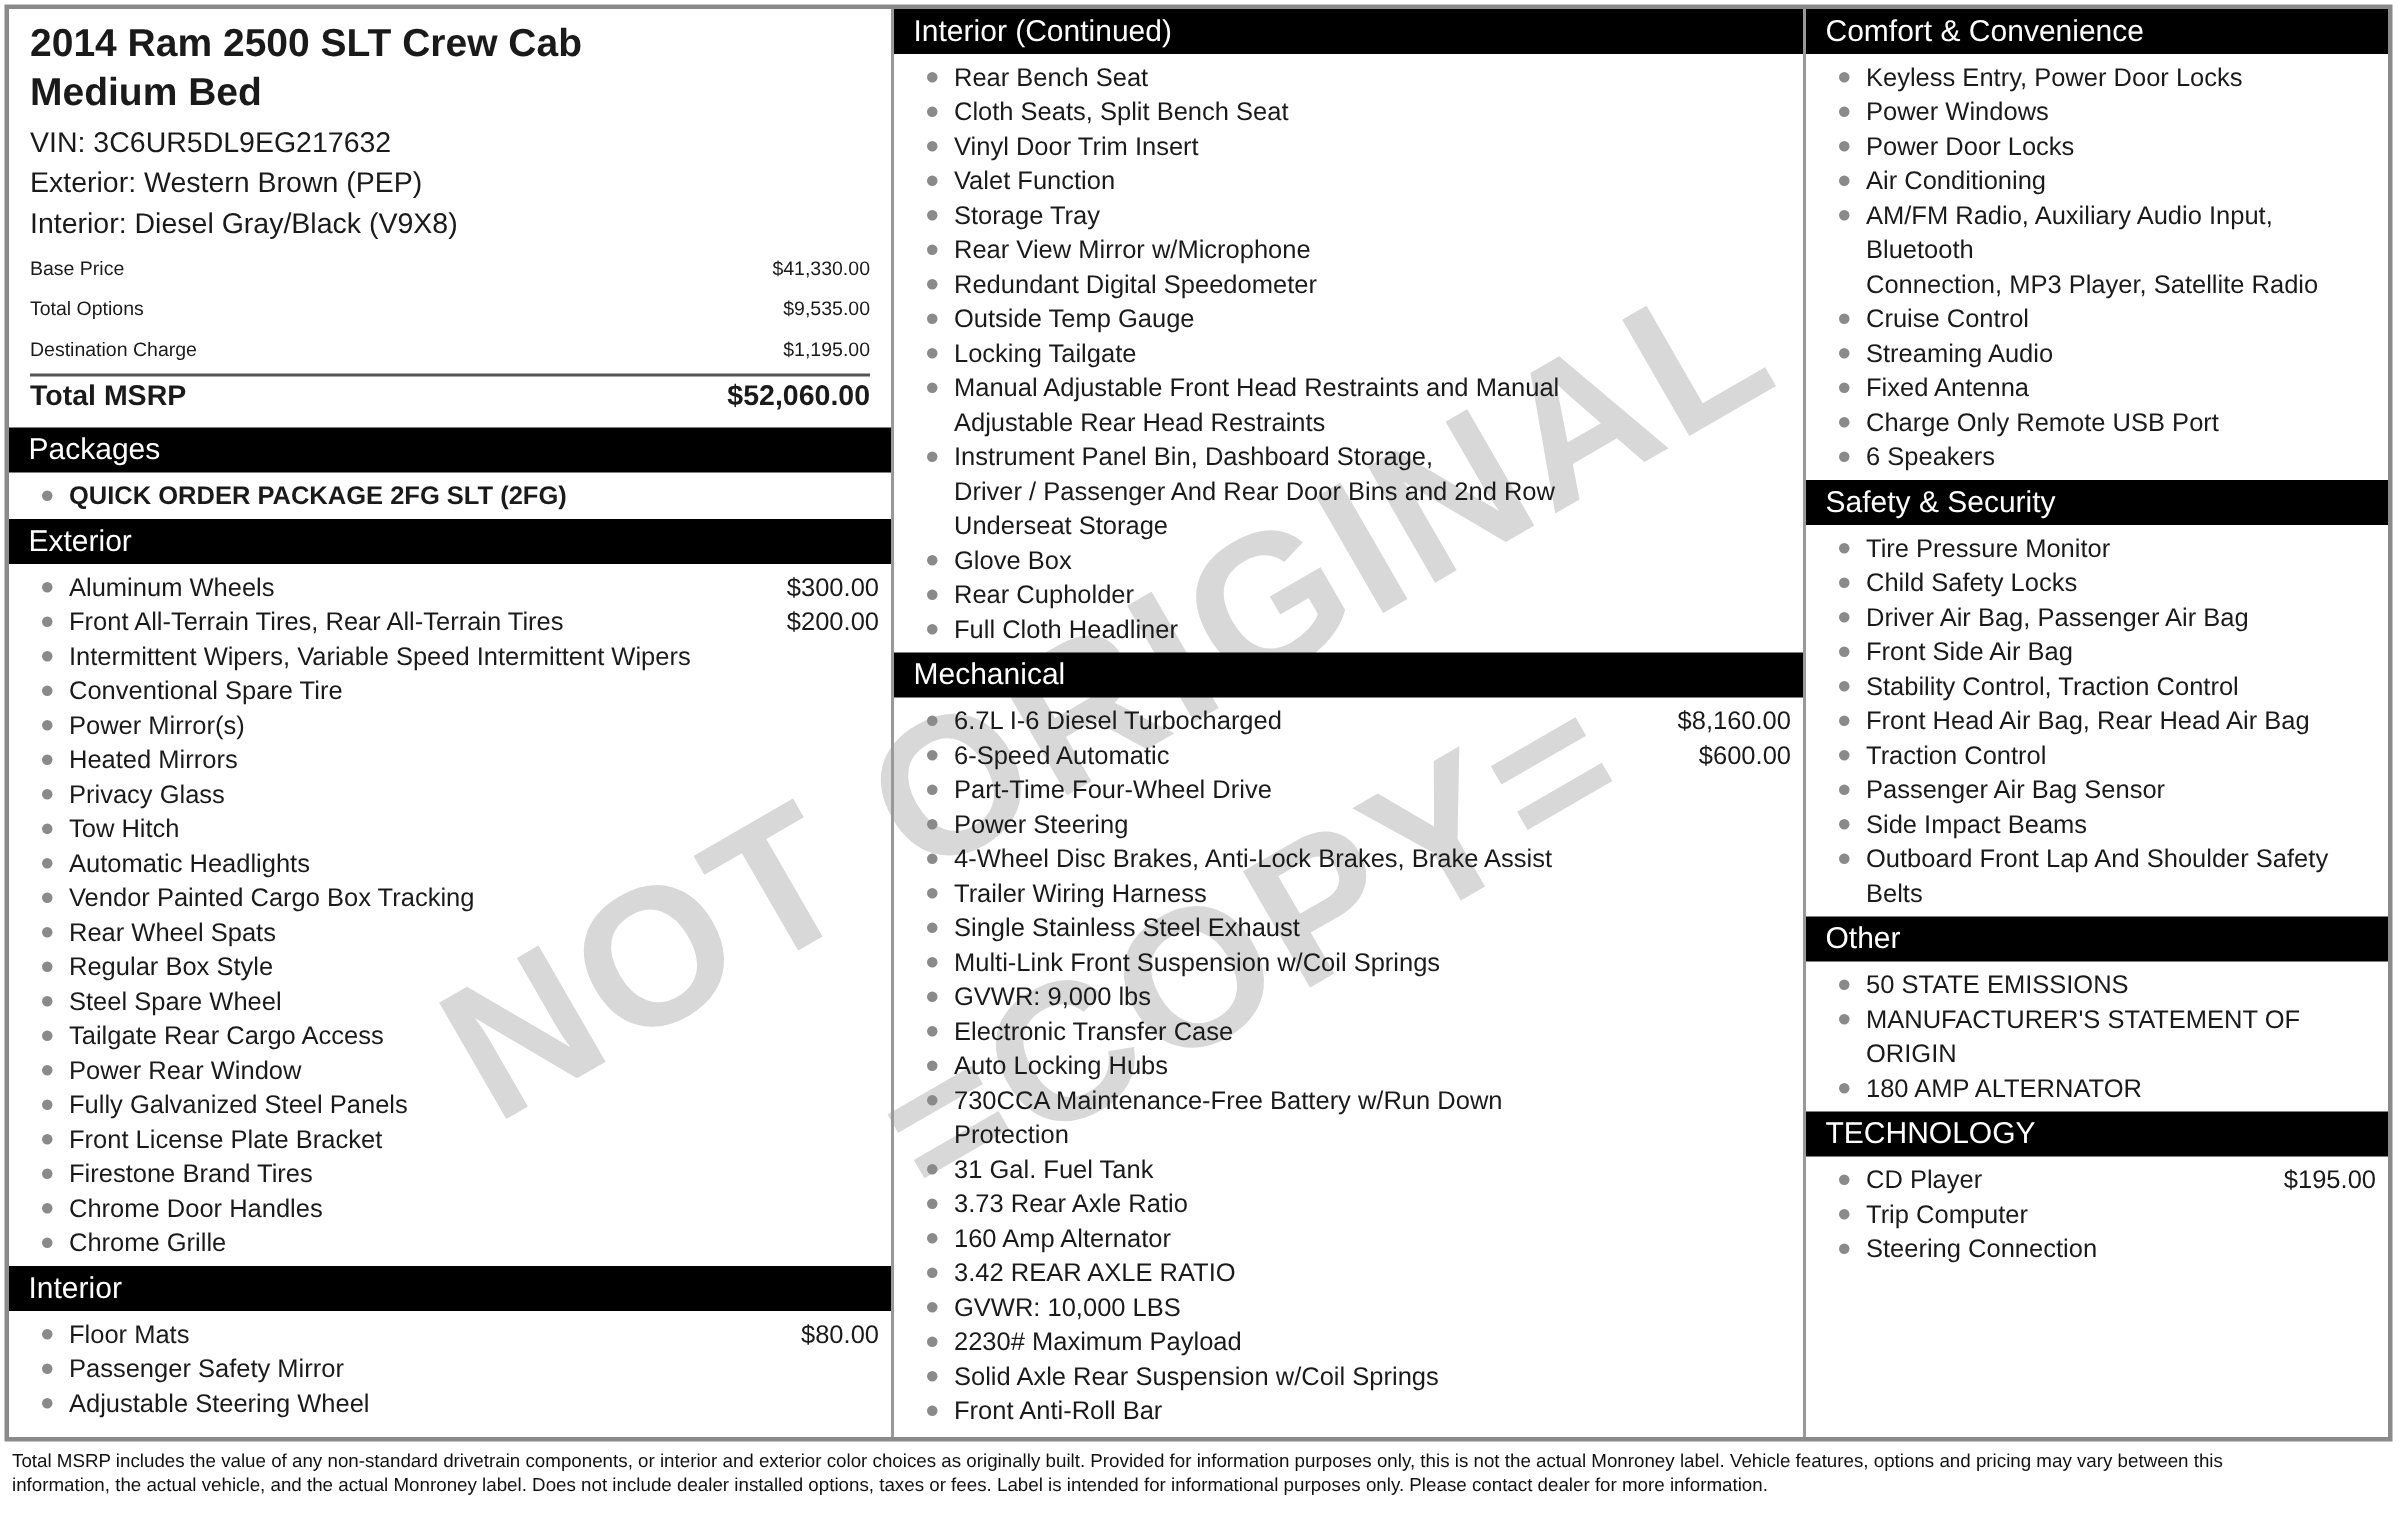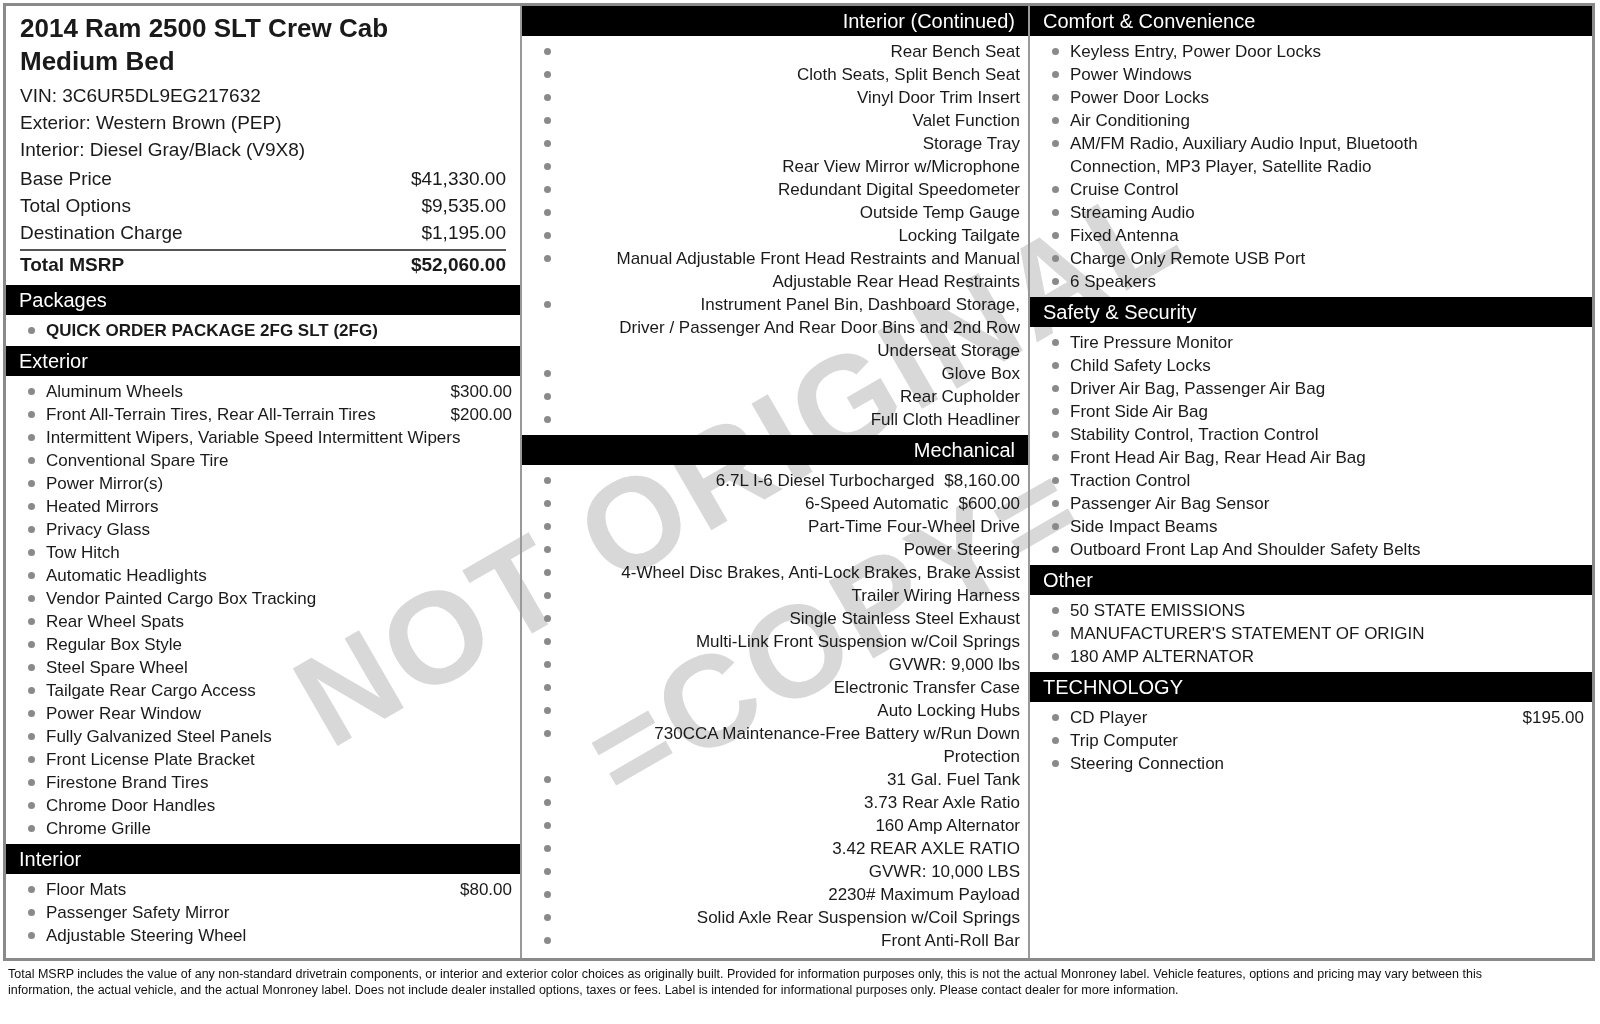--- a/index.html
+++ b/index.html
@@ -14,29 +14,29 @@
   }
   .watermark {
     position:absolute; left:150px; top:230px; width:1260px; height:620px;
     display:flex; flex-direction:column; align-items:center; justify-content:center;
     transform:rotate(-30deg);
     color:var(--wm,#d8d8d8); font-weight:bold; font-size:130px; line-height:192px;
     letter-spacing:4px; white-space:nowrap; z-index:1; pointer-events:none;
   }
   .columns { position:relative; z-index:2; display:flex; height:100%; }
   .col { box-sizing:border-box; overflow:hidden; }
-  .col1 { width:514px; }
-  .col2 { width:508px; border-left:2px solid var(--divider,#999);text-align:right; }
+  .col1 { width:588px; }
+  .col2 { width:608px; border-left:2px solid var(--divider,#999); }
   .col3 { flex:1; border-left:2px solid var(--divider,#999); }
 
   .head-block { padding:6px 14px 0 14px; }
   .title { font-size:26px; font-weight:bold; line-height:33px; white-space:pre-line; margin-bottom:4px; }
   .info-line { font-size:19px; line-height:27px; }
   .pricing { margin-top:2px; }
-  .prow { display:flex; font-size:19px; line-height:27px; }
+  .prow { display:flex; font-size:13px; line-height:27px; }
   .plabel { flex:1; }
   .pvalue { text-align:right; white-space:nowrap; }
   .ptotal {
     display:flex; font-weight:bold; font-size:19px; line-height:28px;
     border-top:2px solid #555; margin-top:3px; padding-top:0; margin-bottom:6px;
   }
   .section-header {
     background:var(--barbg,#000); color:var(--bartx,#fff);
     font-size:20px; line-height:30px; height:30px; padding:0 13px; font-weight:400;
   }

